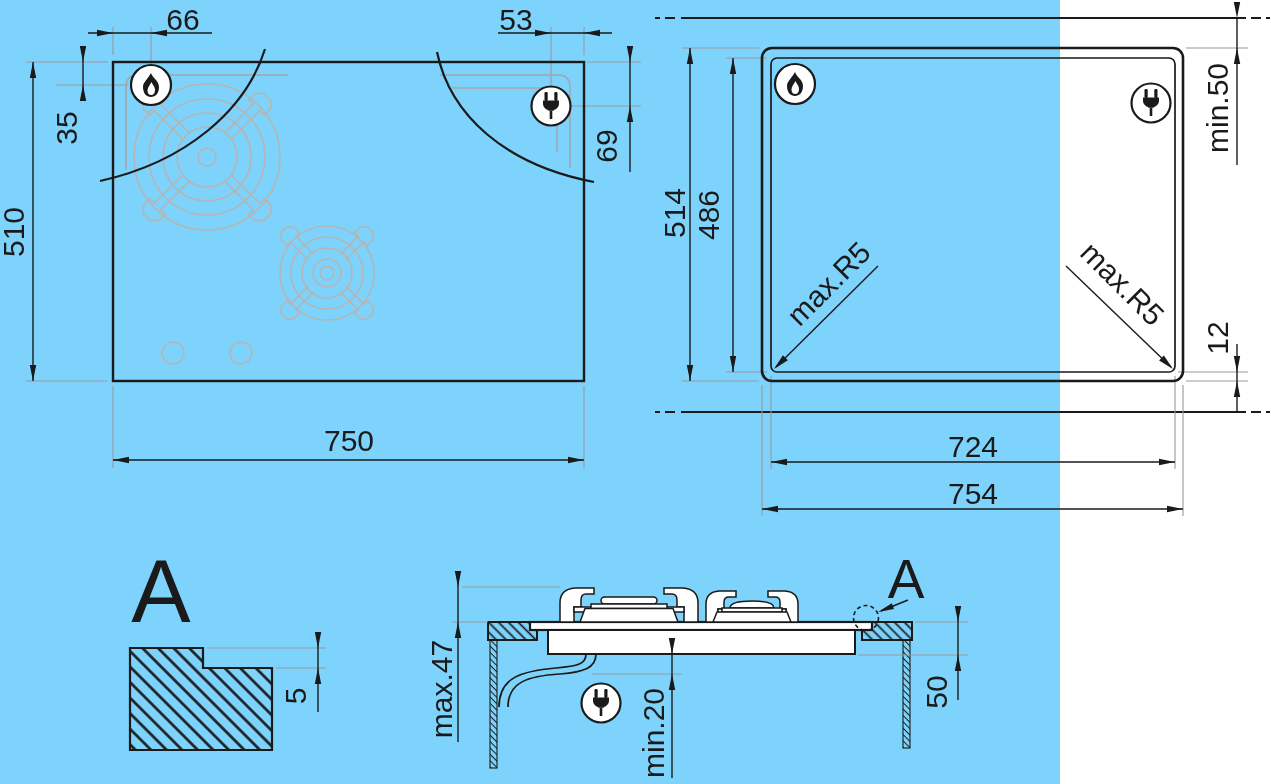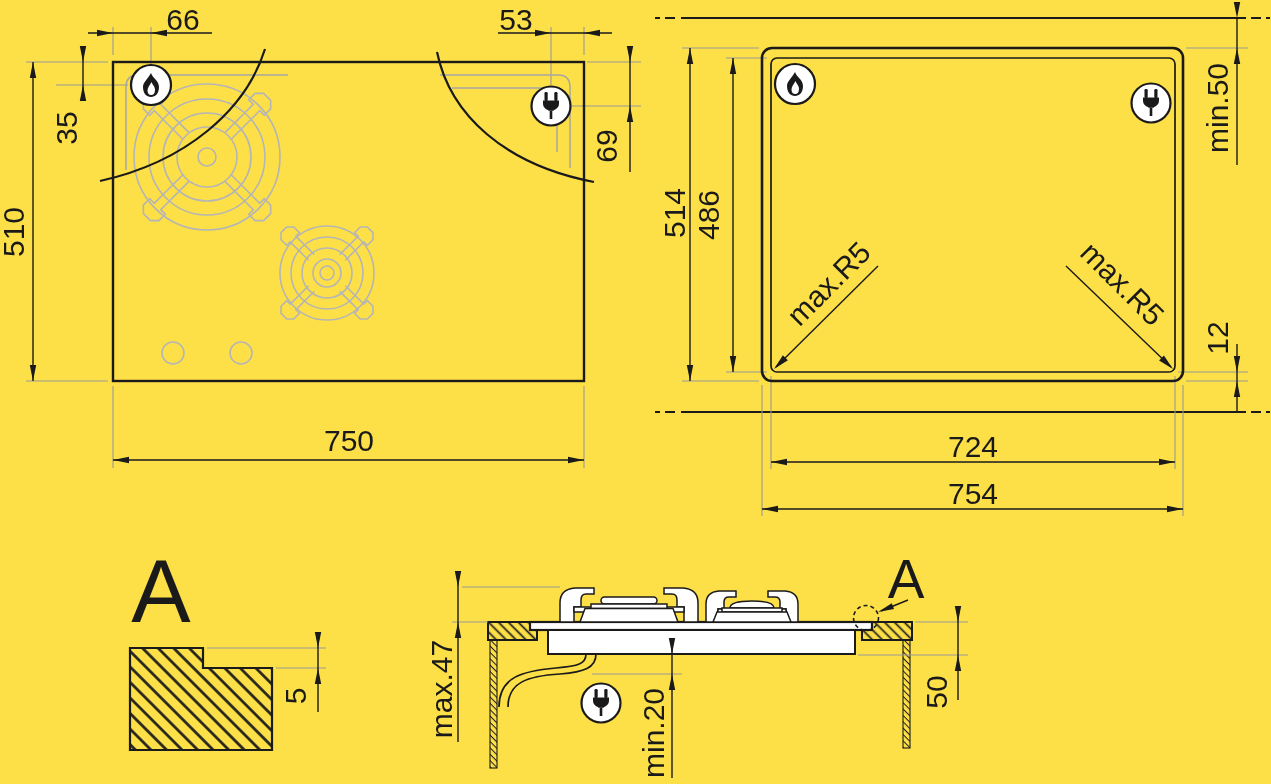--- a/index.html
+++ b/index.html
@@ -1,16 +1,16 @@
 <!DOCTYPE html>
 <html><head>
 <meta charset="utf-8">
 <style>
   html,body{margin:0;padding:0;background:#ffffff;}
-  #stage{width:1271px;height:784px;background:#fde047;position:relative;font-family:"Liberation Sans",sans-serif;}
+  #stage{width:1060px;height:784px;background:#7dd3fc;position:relative;font-family:"Liberation Sans",sans-serif;}
   svg{display:block;}
   text{font-family:"Liberation Sans",sans-serif;fill:#1a1a1a;}
   .dim{font-size:30px;}
   .big-a{font-size:89px;}
   .small-a{font-size:55px;}
 </style>
 </head>
 <body>
 
 <div id="stage">

